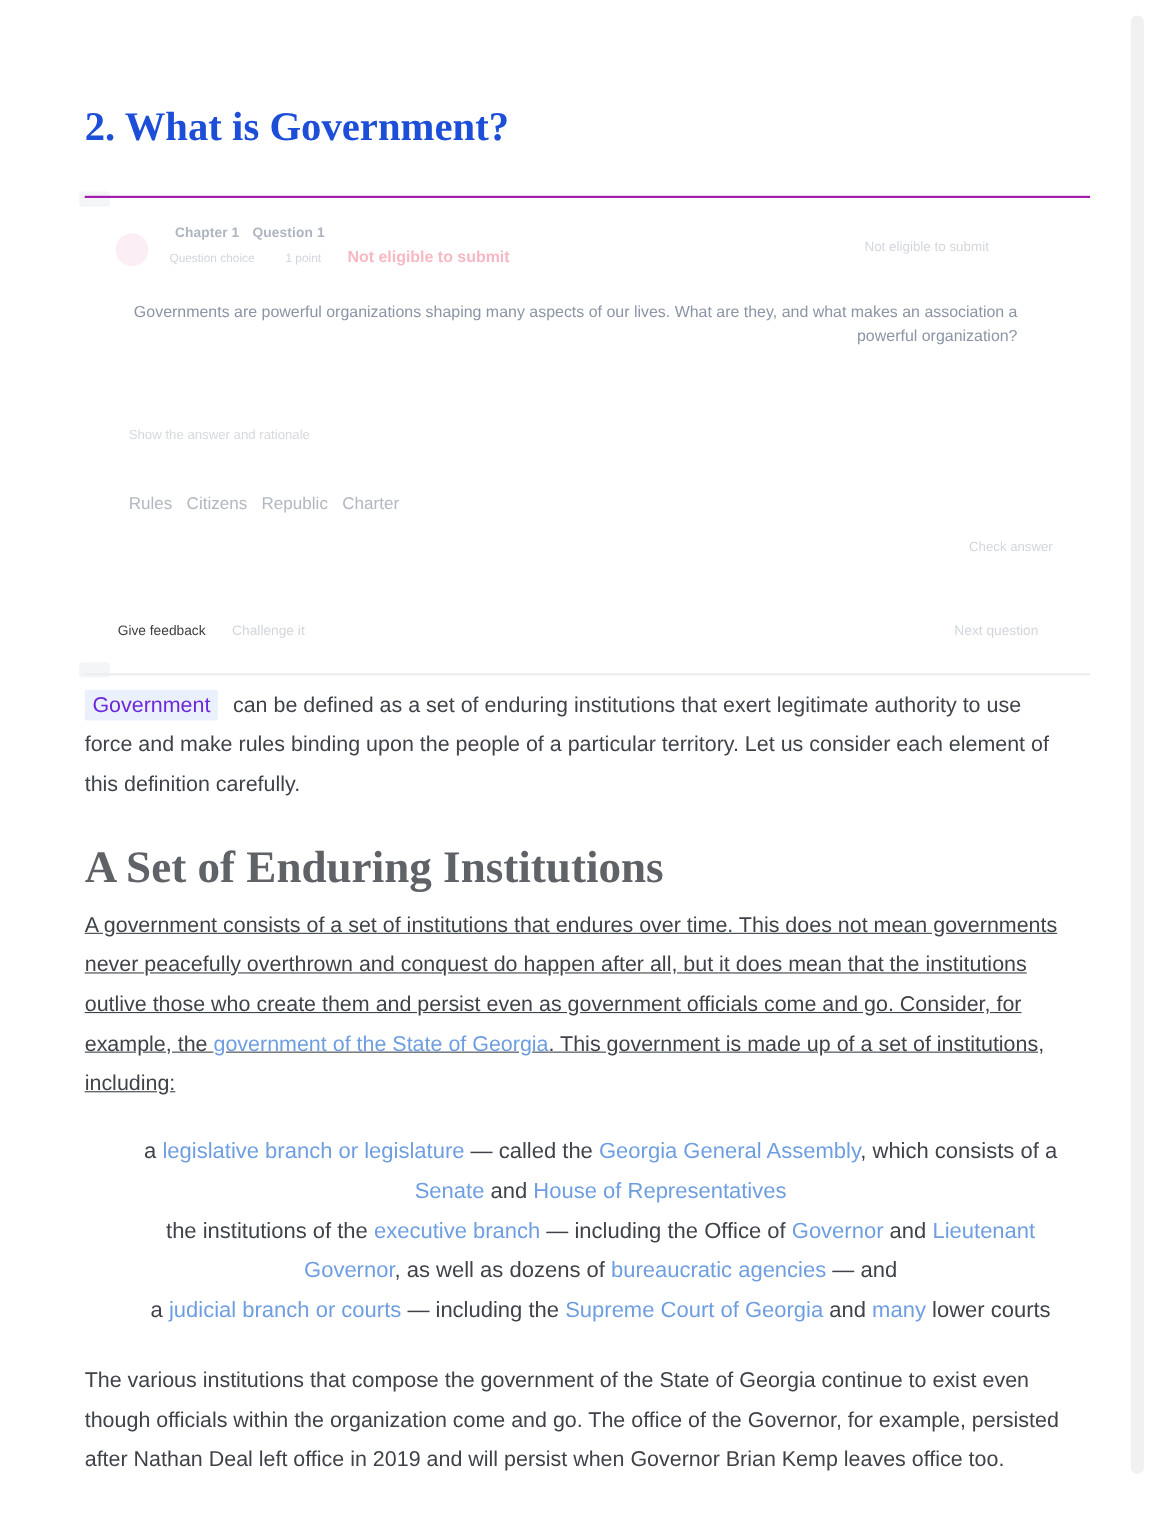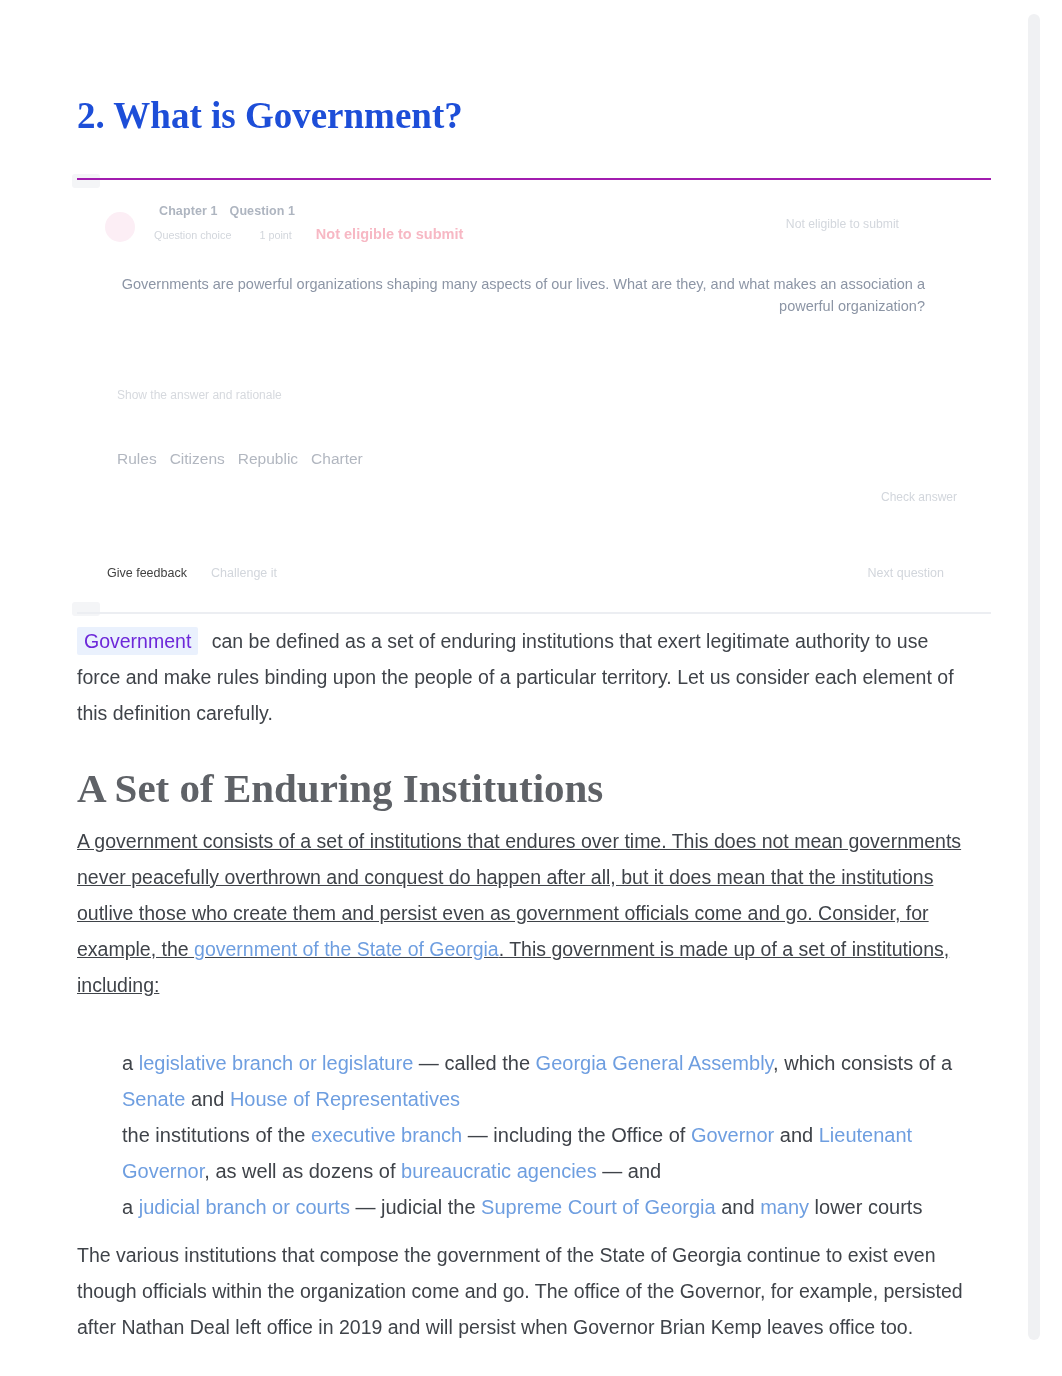--- a/index.html
+++ b/index.html
@@ -24,21 +24,21 @@
   .f1{position:absolute;left:30px;top:386px;font-size:12.5px;color:#404040;}
   .f2{position:absolute;left:134px;top:386px;font-size:12.5px;color:#d2d6dc;text-align:right;}
   .f3{position:absolute;right:47px;top:386px;font-size:12.5px;color:#d2d6dc;}
   p.body{font-size:19.5px;line-height:36px;color:#3f4349;margin:0;position:absolute;width:886px;}
   #p1{top:623px;}
   #p2{top:823px;text-decoration:underline;}
   #p3{top:1237px;}
   a.lnk{color:#6e9ee0;text-decoration:none;}
   .term{background:#eaf1fd;color:#6d28d9;padding:3px 7px;border-radius:2px;margin-right:8px;}
   h2.sub{font-family:"Liberation Serif",serif;font-weight:700;font-size:41px;color:#5f6267;margin:0;position:absolute;top:764px;white-space:nowrap;}
-  ul.bul{margin:16px;padding:0 0 0 29px;position:absolute;top:1029px;width:880px;font-size:20px;line-height:36px;color:#3f4349;list-style:none;}
+  ul.bul{margin:0;padding:0 0 0 29px;position:absolute;top:1029px;width:880px;font-size:20px;line-height:36px;color:#3f4349;list-style:none;text-align:center;}
   .handle{position:absolute;width:28px;height:14px;background:#f4f5f7;border-radius:3px;}
   .scroll{position:absolute;left:1028px;top:14px;width:12px;height:1326px;background:#f0f1f3;border-radius:6px;}
 </style>
 </head>
 <body>
 
 <div class="page">
   <div class="scroll"></div>
   <div class="content">
     <h1 class="title">2. What is Government?</h1>
@@ -69,18 +69,18 @@
 
     <h2 class="sub">A Set of Enduring Institutions</h2>
 
     <p class="body" id="p2">
       <span>A government consists of a set of institutions that endures over time. This does not mean governments never peacefully overthrown and conquest do happen after all, but it does mean that the institutions outlive those who create them and persist even as government officials come and go. Consider, for example, the </span><a class="lnk">government of the State of Georgia</a><span>. This government is made up of a set of institutions, including:</span>
     </p>
 
     <ul class="bul">
         <li><span>a </span><a class="lnk">legislative branch or legislature</a><span>  —  called the </span><a class="lnk">Georgia General Assembly</a><span>, which consists of a </span><a class="lnk">Senate</a><span> and </span><a class="lnk">House of Representatives</a></li>
         <li><span>the institutions of the </span><a class="lnk">executive branch</a><span>  —  including the Office of </span><a class="lnk">Governor</a><span> and </span><a class="lnk">Lieutenant Governor</a><span>, as well as dozens of </span><a class="lnk">bureaucratic agencies</a><span>  —  and</span></li>
-        <li><span>a </span><a class="lnk">judicial branch or courts</a><span>  —  judicial the </span><a class="lnk">Supreme Court of Georgia</a><span> and </span><a class="lnk">many</a><span> lower courts</span></li>
+        <li><span>a </span><a class="lnk">judicial branch or courts</a><span>  —  including the </span><a class="lnk">Supreme Court of Georgia</a><span> and </span><a class="lnk">many</a><span> lower courts</span></li>
       </ul>
 
     <p class="body" id="p3">The various institutions that compose the government of the State of Georgia continue to exist even though officials within the organization come and go. The office of the Governor, for example, persisted after Nathan Deal left office in 2019 and will persist when Governor Brian Kemp leaves office too.</p>
   </div>
 </div>
 
 </body></html>

